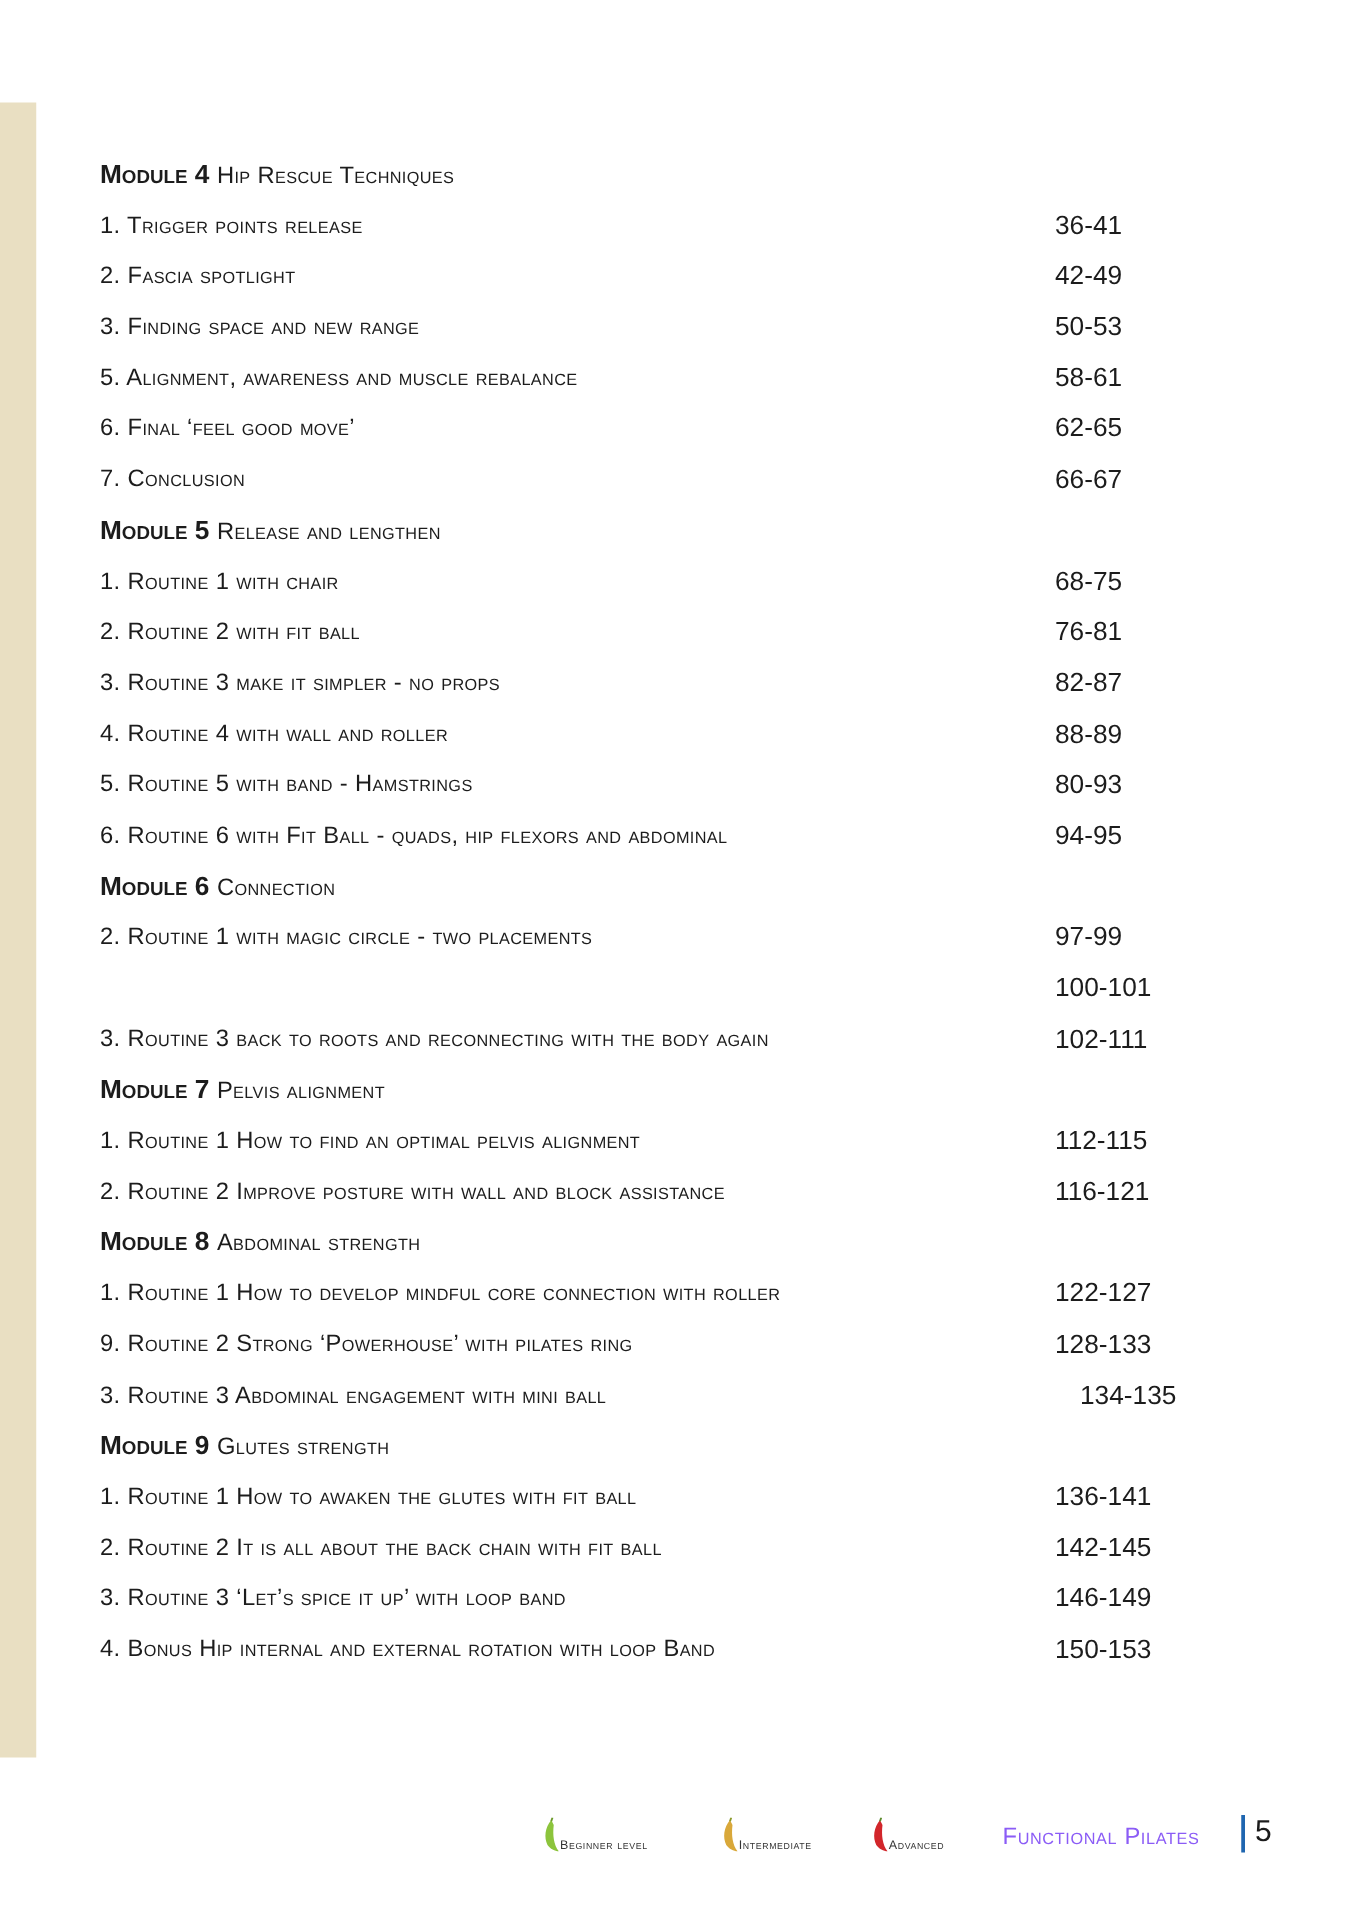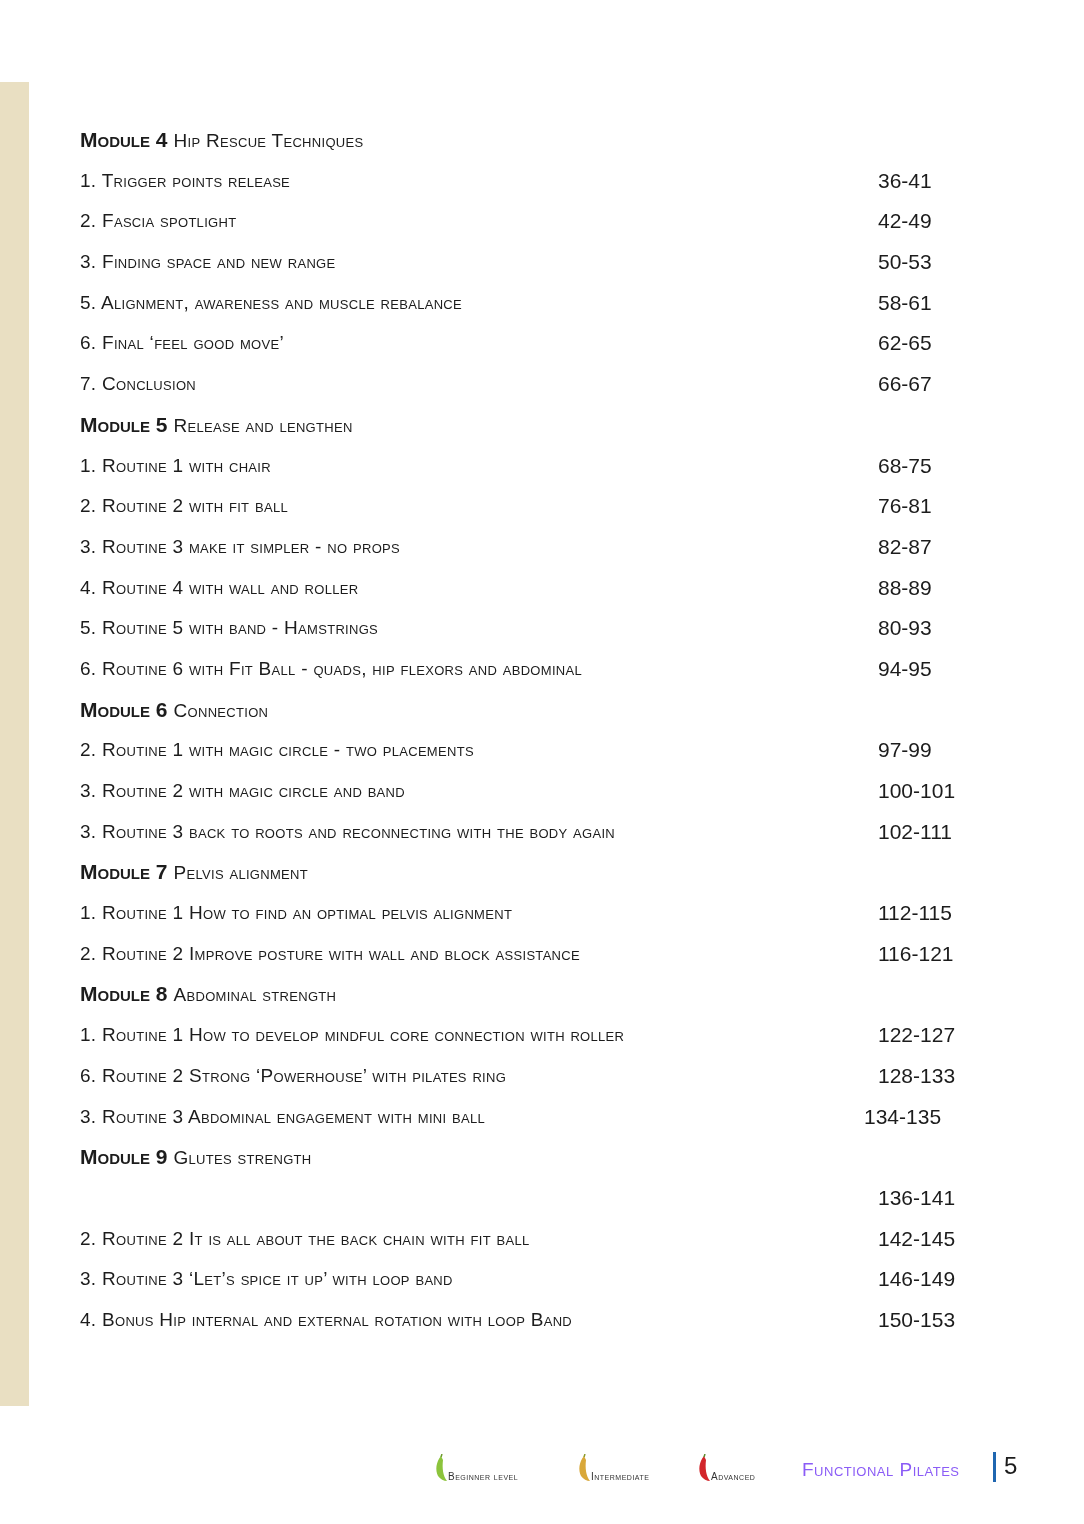--- a/index.html
+++ b/index.html
@@ -3,21 +3,21 @@
 <meta charset="utf-8">
 <style>
   html, body { margin: 0; padding: 0; background: #ffffff; }
   body { width: 1084px; height: 1524px; position: relative; overflow: hidden;
          font-family: "Liberation Sans", "DejaVu Sans", sans-serif; color: #1c1c1c; }
   .side-strip { position: absolute; left: 0; top: 82px; width: 29px; height: 1324px; background: #e9dfc2; }
   .toc { position: absolute; left: 80px; top: 112px; width: 900px; }
   .row { position: relative; height: 40.7px; line-height: 55px; font-size: 19px;
          font-variant: small-caps; letter-spacing: 0.3px; white-space: nowrap; }
   .row .title { position: absolute; left: 0; top: 0; }
-  .row .pages { position: absolute; left: 798px; top: 0; font-variant: normal; font-size: 21px; letter-spacing: 0; }
+  .row .pages { position: absolute; left: 764px; top: 0; font-variant: normal; font-size: 21px; letter-spacing: 0; }
   .row .pages.shift { left: 784px; }
   .module .mod-label { font-weight: bold; font-size: 21px; letter-spacing: 0; }
   .module .mod-name { margin-left: 6px; }
   .footer { position: absolute; top: 1452px; left: 0; width: 966px; height: 44px; }
   .legend-item { position: absolute; top: 0; height: 34px; }
   .legend-item .chili { position: absolute; left: 0; top: 2px; width: 14px; height: 28px; }
   .legend-item .lbl { position: absolute; left: 14px; top: 19px; font-size: 8.5px; font-variant: small-caps;
                       letter-spacing: 0.5px; color: #333; white-space: nowrap; font-size: 10px; }
   .brand { position: absolute; left: 802px; top: 7px; font-size: 19px; font-variant: small-caps;
            color: #8b5cf6; letter-spacing: 0.5px; white-space: nowrap; text-align: right; }
@@ -85,21 +85,20 @@
       <span class="pages">94-95</span>
     </div>
     <div class="row module">
       <span class="title"><span class="mod-label">Module 6</span><span class="mod-name">Connection</span></span>
     </div>
     <div class="row item">
       <span class="title">2. Routine  1 with magic circle - two placements</span>
       <span class="pages">97-99</span>
     </div>
     <div class="row item">
-      <span class="title">3. Routine  2 with magic circle and band</span>
       <span class="pages">100-101</span>
     </div>
     <div class="row item">
       <span class="title">3. Routine  3 back to roots and reconnecting with the body again</span>
       <span class="pages">102-111</span>
     </div>
     <div class="row module">
       <span class="title"><span class="mod-label">Module 7</span><span class="mod-name">Pelvis alignment</span></span>
     </div>
     <div class="row item">
@@ -111,31 +110,32 @@
       <span class="pages">116-121</span>
     </div>
     <div class="row module">
       <span class="title"><span class="mod-label">Module 8</span><span class="mod-name">Abdominal strength</span></span>
     </div>
     <div class="row item">
       <span class="title">1. Routine 1 How to develop mindful core connection with roller</span>
       <span class="pages">122-127</span>
     </div>
     <div class="row item">
-      <span class="title">6. Routine 2 Strong ‘Powerhouse’ with pilates ring</span>
+      <span class="title">9. Routine 2 Strong ‘Powerhouse’ with pilates ring</span>
       <span class="pages">128-133</span>
     </div>
     <div class="row item">
       <span class="title">3. Routine 3 Abdominal engagement with mini ball</span>
       <span class="pages shift">134-135</span>
     </div>
     <div class="row module">
       <span class="title"><span class="mod-label">Module 9</span><span class="mod-name">Glutes strength</span></span>
     </div>
     <div class="row item">
+      <span class="title">1. Routine 1 How to awaken the glutes with fit ball</span>
       <span class="pages">136-141</span>
     </div>
     <div class="row item">
       <span class="title">2. Routine 2 It is all about the back chain with fit ball</span>
       <span class="pages">142-145</span>
     </div>
     <div class="row item">
       <span class="title">3. Routine 3 ‘Let’s spice it up’ with loop band</span>
       <span class="pages">146-149</span>
     </div>

